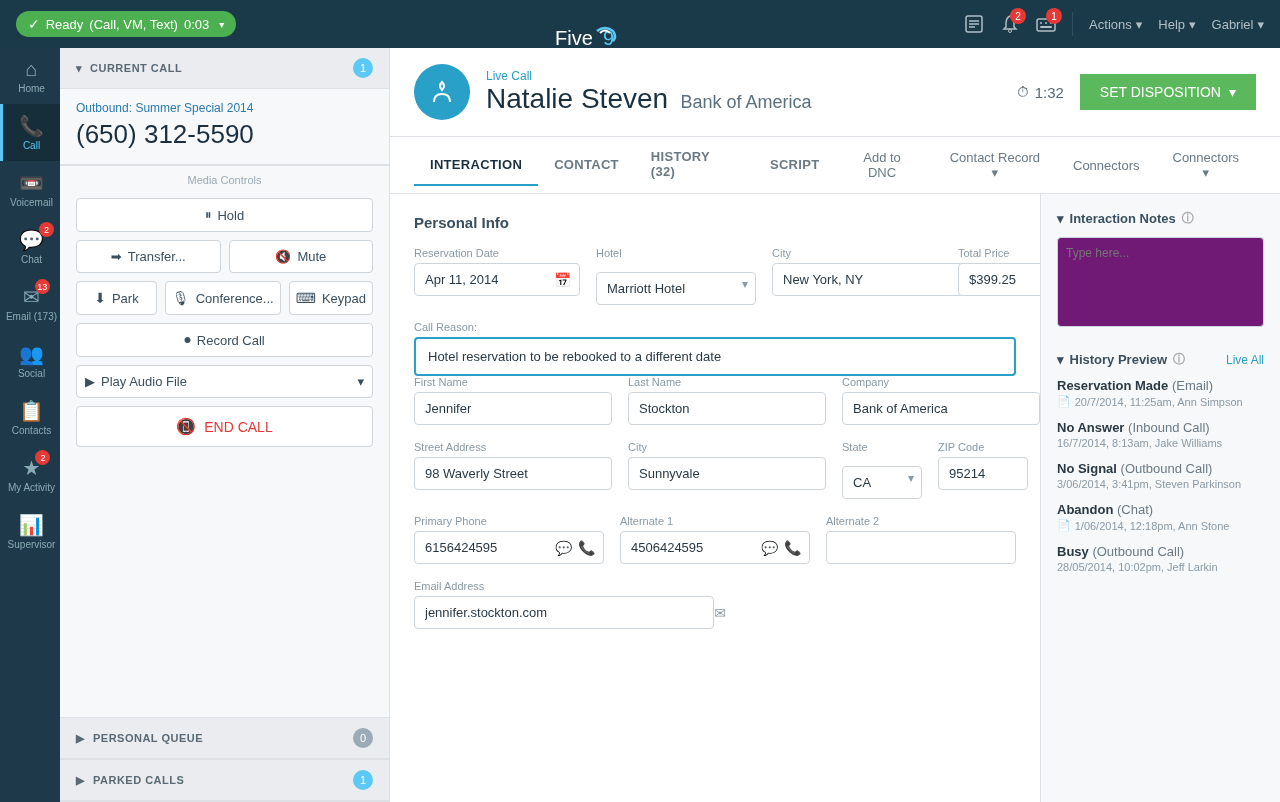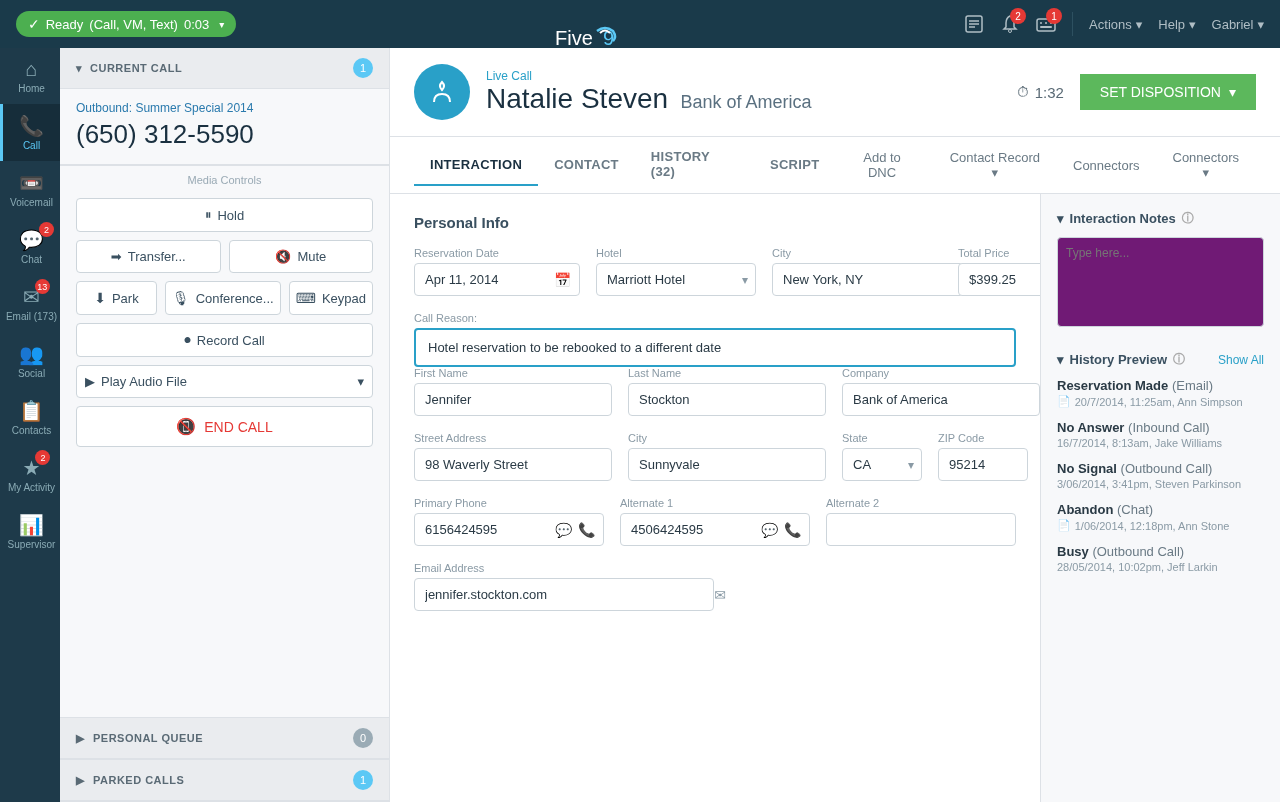--- a/index.html
+++ b/index.html
@@ -186,21 +186,21 @@
     }
     .form-input-with-icon { position: relative; display: flex; align-items: center; }
     .form-input-with-icon input {
       border: 1px solid #cdd5db; border-radius: 4px; padding: 8px 10px;
       font-size: 13px; color: #2a3a45; outline: none; width: 100%;
     }
     .form-input-with-icon .field-icon { position: absolute; right: 8px; color: #8a9aa5; font-size: 14px; cursor: pointer; }
     .form-select {
       border: 1px solid #cdd5db; border-radius: 4px; padding: 8px 10px;
       font-size: 13px; color: #2a3a45; outline: none; background: white;
-      -webkit-appearance: none; appearance: none; cursor: pointer;
+      -webkit-appearance: none; appearance: none; cursor: pointer; margin-top: 9px;
     }
     .select-wrapper { position: relative; }
     .select-wrapper::after {
       content: '▾'; position: absolute; right: 8px; top: 50%; transform: translateY(-50%);
       color: #8a9aa5; pointer-events: none; font-size: 12px;
     }
     .call-reason-input {
       border: 2px solid #29a0c8; border-radius: 4px; padding: 10px 12px;
       font-size: 13px; color: #2a3a45; outline: none; width: 100%;
     }
@@ -616,21 +616,21 @@
           <textarea class="notes-textarea" placeholder="Type here..." style=""></textarea>
         </div>
 
         <div class="history-section">
           <div class="history-header">
             <div class="panel-section-title" style="margin-bottom:0;">
               <span>▾</span>
               <span>History Preview</span>
               <span style="color:#aaa; font-size:12px;">ⓘ</span>
             </div>
-            <a class="show-all">Show All</a>
+            <a class="show-all">Live All</a>
           </div>
 
           <div class="history-item">
             <div class="history-type">
               <strong>Reservation Made</strong> <span>(Email)</span>
             </div>
             <div class="history-detail">
               <span style="color:#29a0c8;">📄</span>
               <span>20/7/2014, 11:25am, Ann Simpson</span>
             </div>

